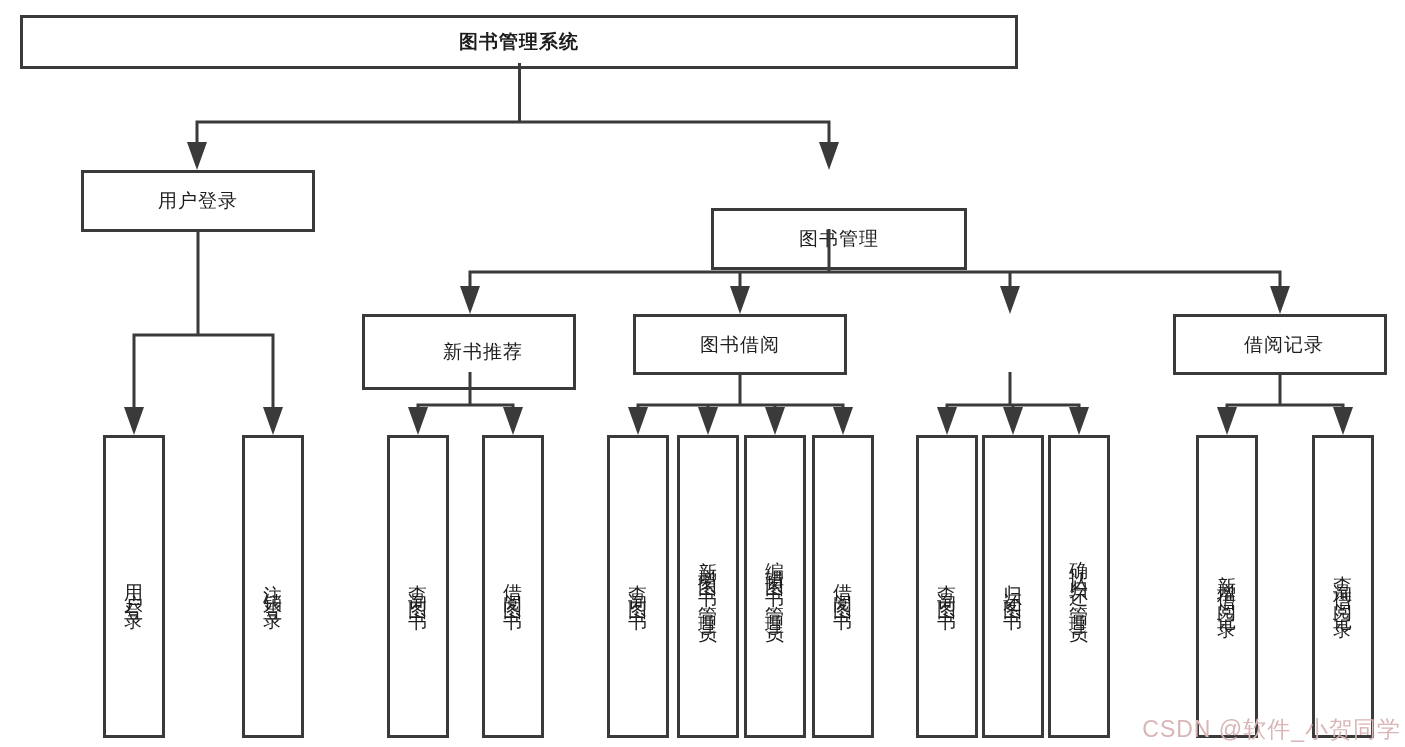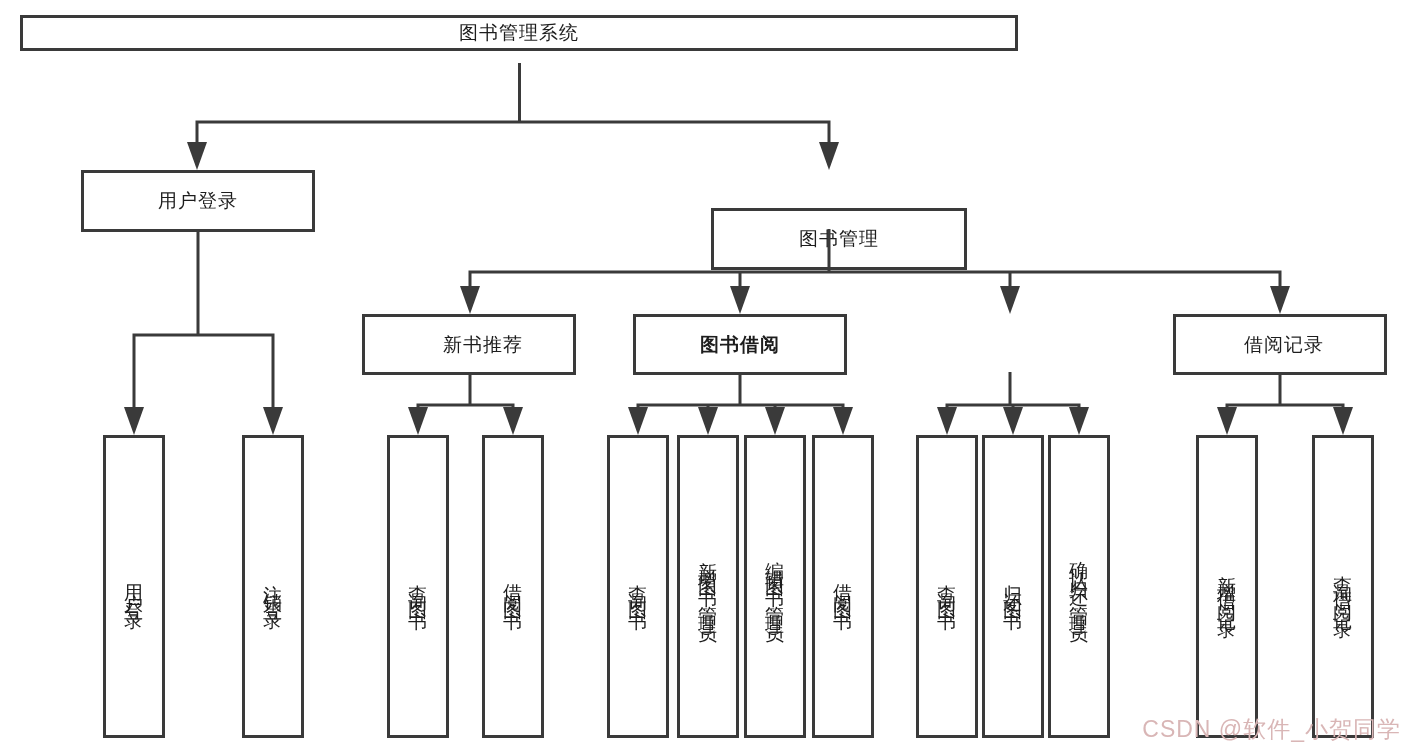--- a/index.html
+++ b/index.html
@@ -52,27 +52,27 @@
     color:var(--watermark);
     z-index:10;
     white-space:nowrap;
   }
 </style>
 </head>
 <body>
 
 <div class="canvas">
 
-  <div class="box" style="left:20px;top:15px;width:998px;height:36px;">图书管理系统</div>
+  <div class="box" style="left:20px;top:15px;width:998px;height:54px;font-weight:bold;">图书管理系统</div>
 
   <div class="box" style="left:81px;top:170px;width:234px;height:62px;">用户登录</div>
   <div class="box" style="left:711px;top:166px;width:256px;height:62px;margin-top:42px;">图书管理</div>
 
-  <div class="box" style="left:362px;top:314px;width:214px;height:61px;padding-left:28px;">新书推荐</div>
-  <div class="box" style="left:633px;top:314px;width:214px;height:61px;font-weight:bold;">图书借阅</div>
+  <div class="box" style="left:362px;top:314px;width:214px;height:76px;padding-left:28px;">新书推荐</div>
+  <div class="box" style="left:633px;top:314px;width:214px;height:61px;">图书借阅</div>
   <div class="box" style="left:1173px;top:314px;width:214px;height:61px;padding-left:8px;">借阅记录</div>
 
   <div class="box leaf" style="left:103px;">
     <span class="vtext">用户登录</span>
   </div>
   <div class="box leaf" style="left:242px;">
     <span class="vtext">注销登录</span>
   </div>
 
   <div class="box leaf" style="left:387px;">

